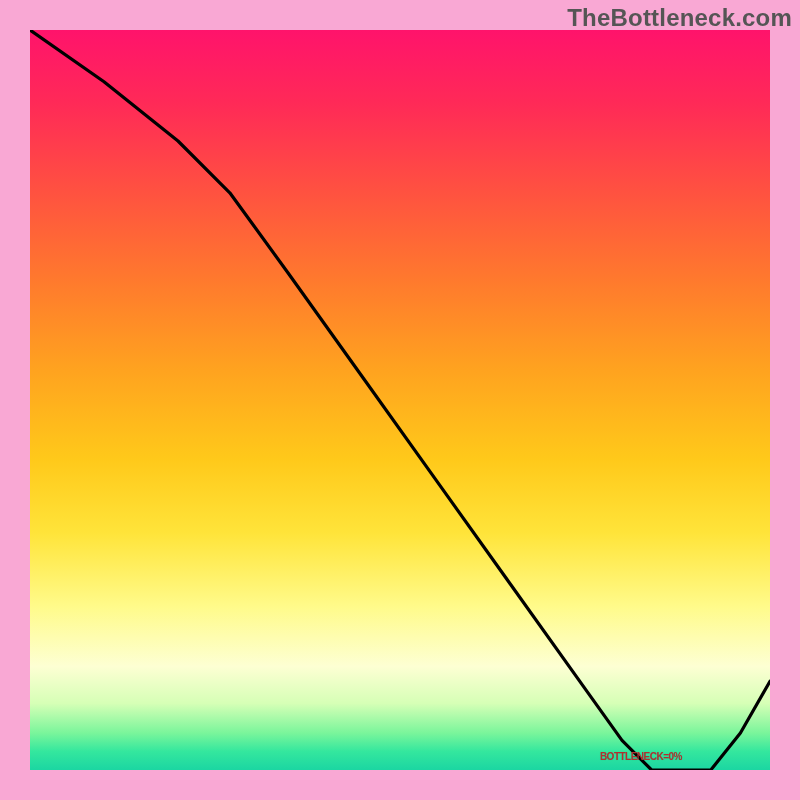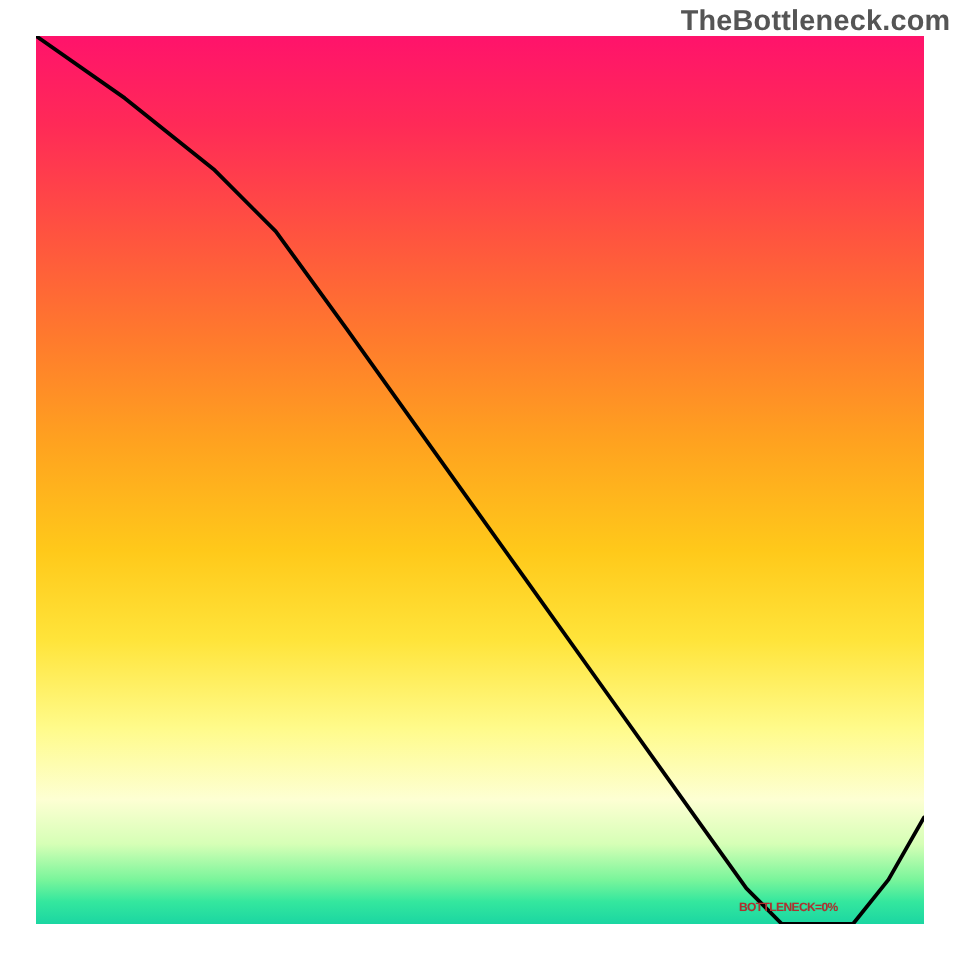--- a/index.html
+++ b/index.html
@@ -8,21 +8,21 @@
     width: 800px;
     height: 800px;
     background: #000;
     font-family: Arial, Helvetica, sans-serif;
     overflow: hidden;
   }
   .frame {
     position: relative;
     width: 800px;
     height: 800px;
-    background: #ffffff;
+    background: #f9a8d4;
   }
   .watermark {
     position: absolute;
     top: 4px;
     right: 8px;
     color: #555;
     font-size: 24px;
     font-weight: 600;
     letter-spacing: 0.2px;
     user-select: none;
@@ -79,15 +79,15 @@
 
   <div class="watermark">TheBottleneck.com</div>
 
   <div class="plot-area">
     <div class="gradient-bg"></div>
 
     <svg class="curve" viewBox="0 0 740 740" preserveAspectRatio="none">
       <path fill="none" stroke="#000" stroke-width="3.2" stroke-linejoin="round" stroke-linecap="round" d="M0.0 0.0 L74.0 51.8 L148.0 111.0 L199.8 162.8 L259.0 244.2 L333.0 347.8 L407.0 451.4 L481.0 555.0 L555.0 658.6 L592.0 710.4 L621.6 740.0 L651.2 740.0 L680.8 740.0 L710.4 703.0 L740.0 651.2"></path>
     </svg>
 
-    <div class="series-label" style="right:70px; bottom:8px;">BOTTLENECK=0%</div>
+    <div class="series-label" style="right:86px; bottom:8px;">BOTTLENECK=0%</div>
   </div>
 </div>
 
 </body></html>

